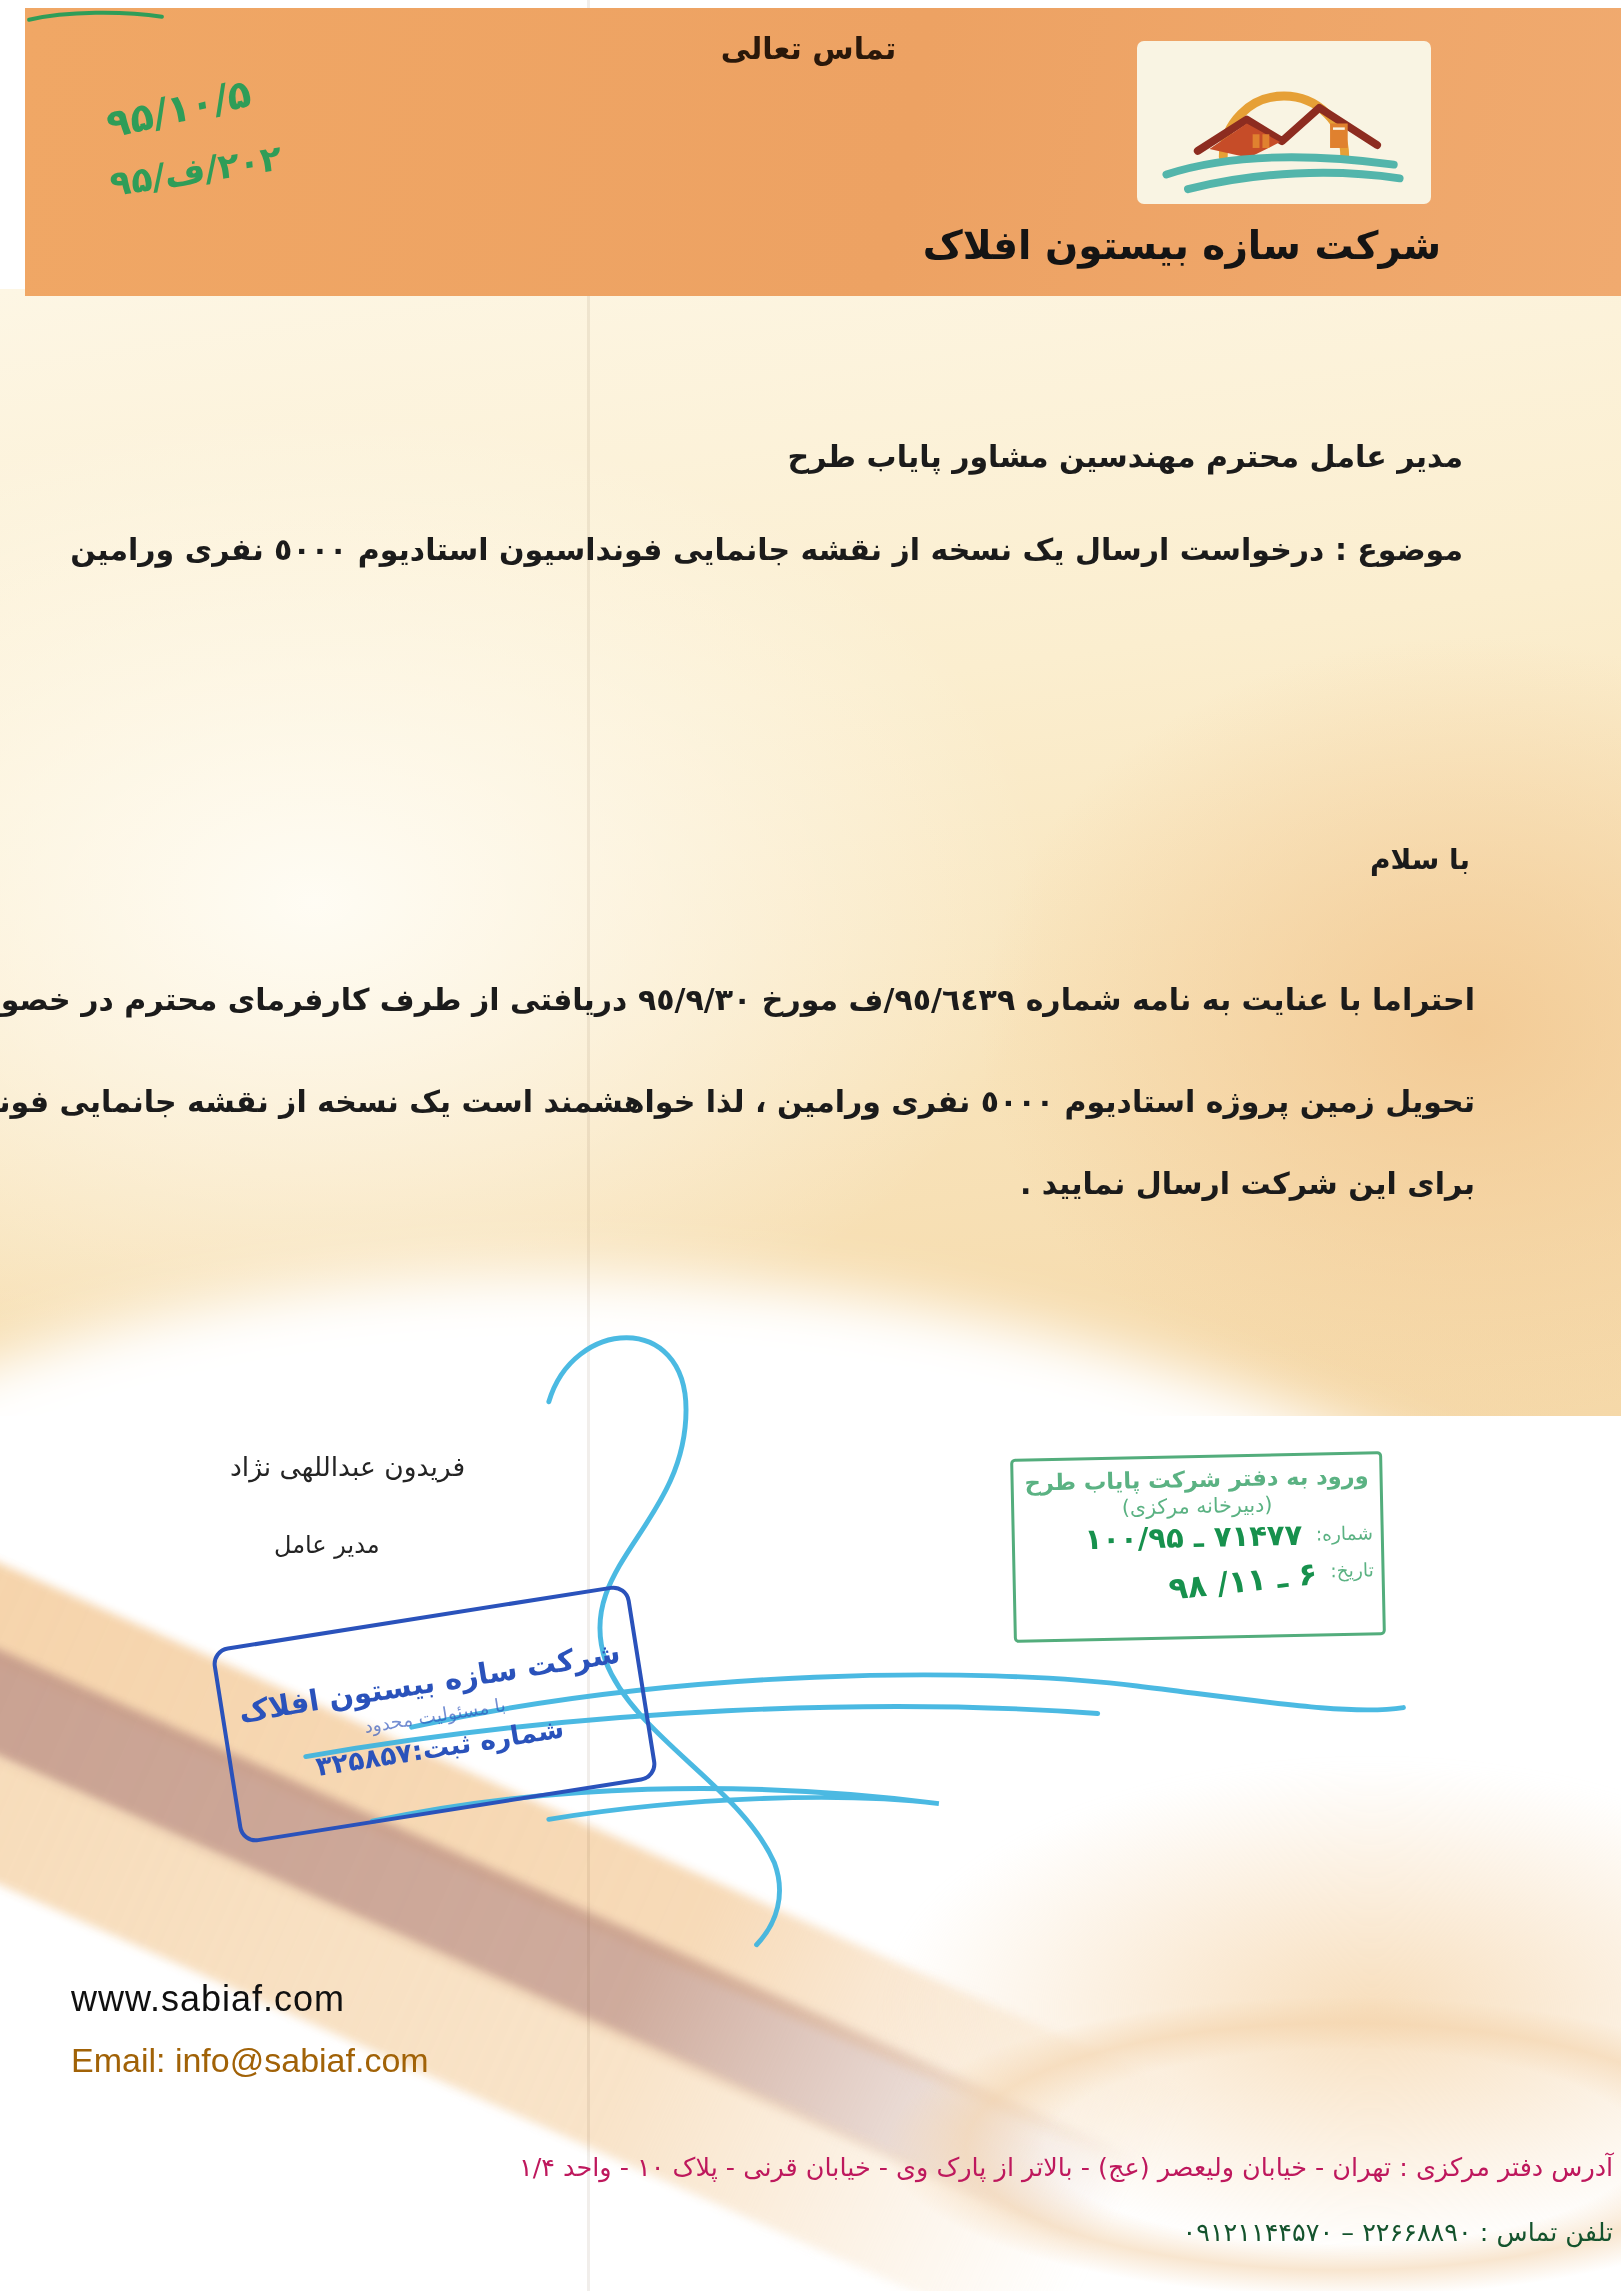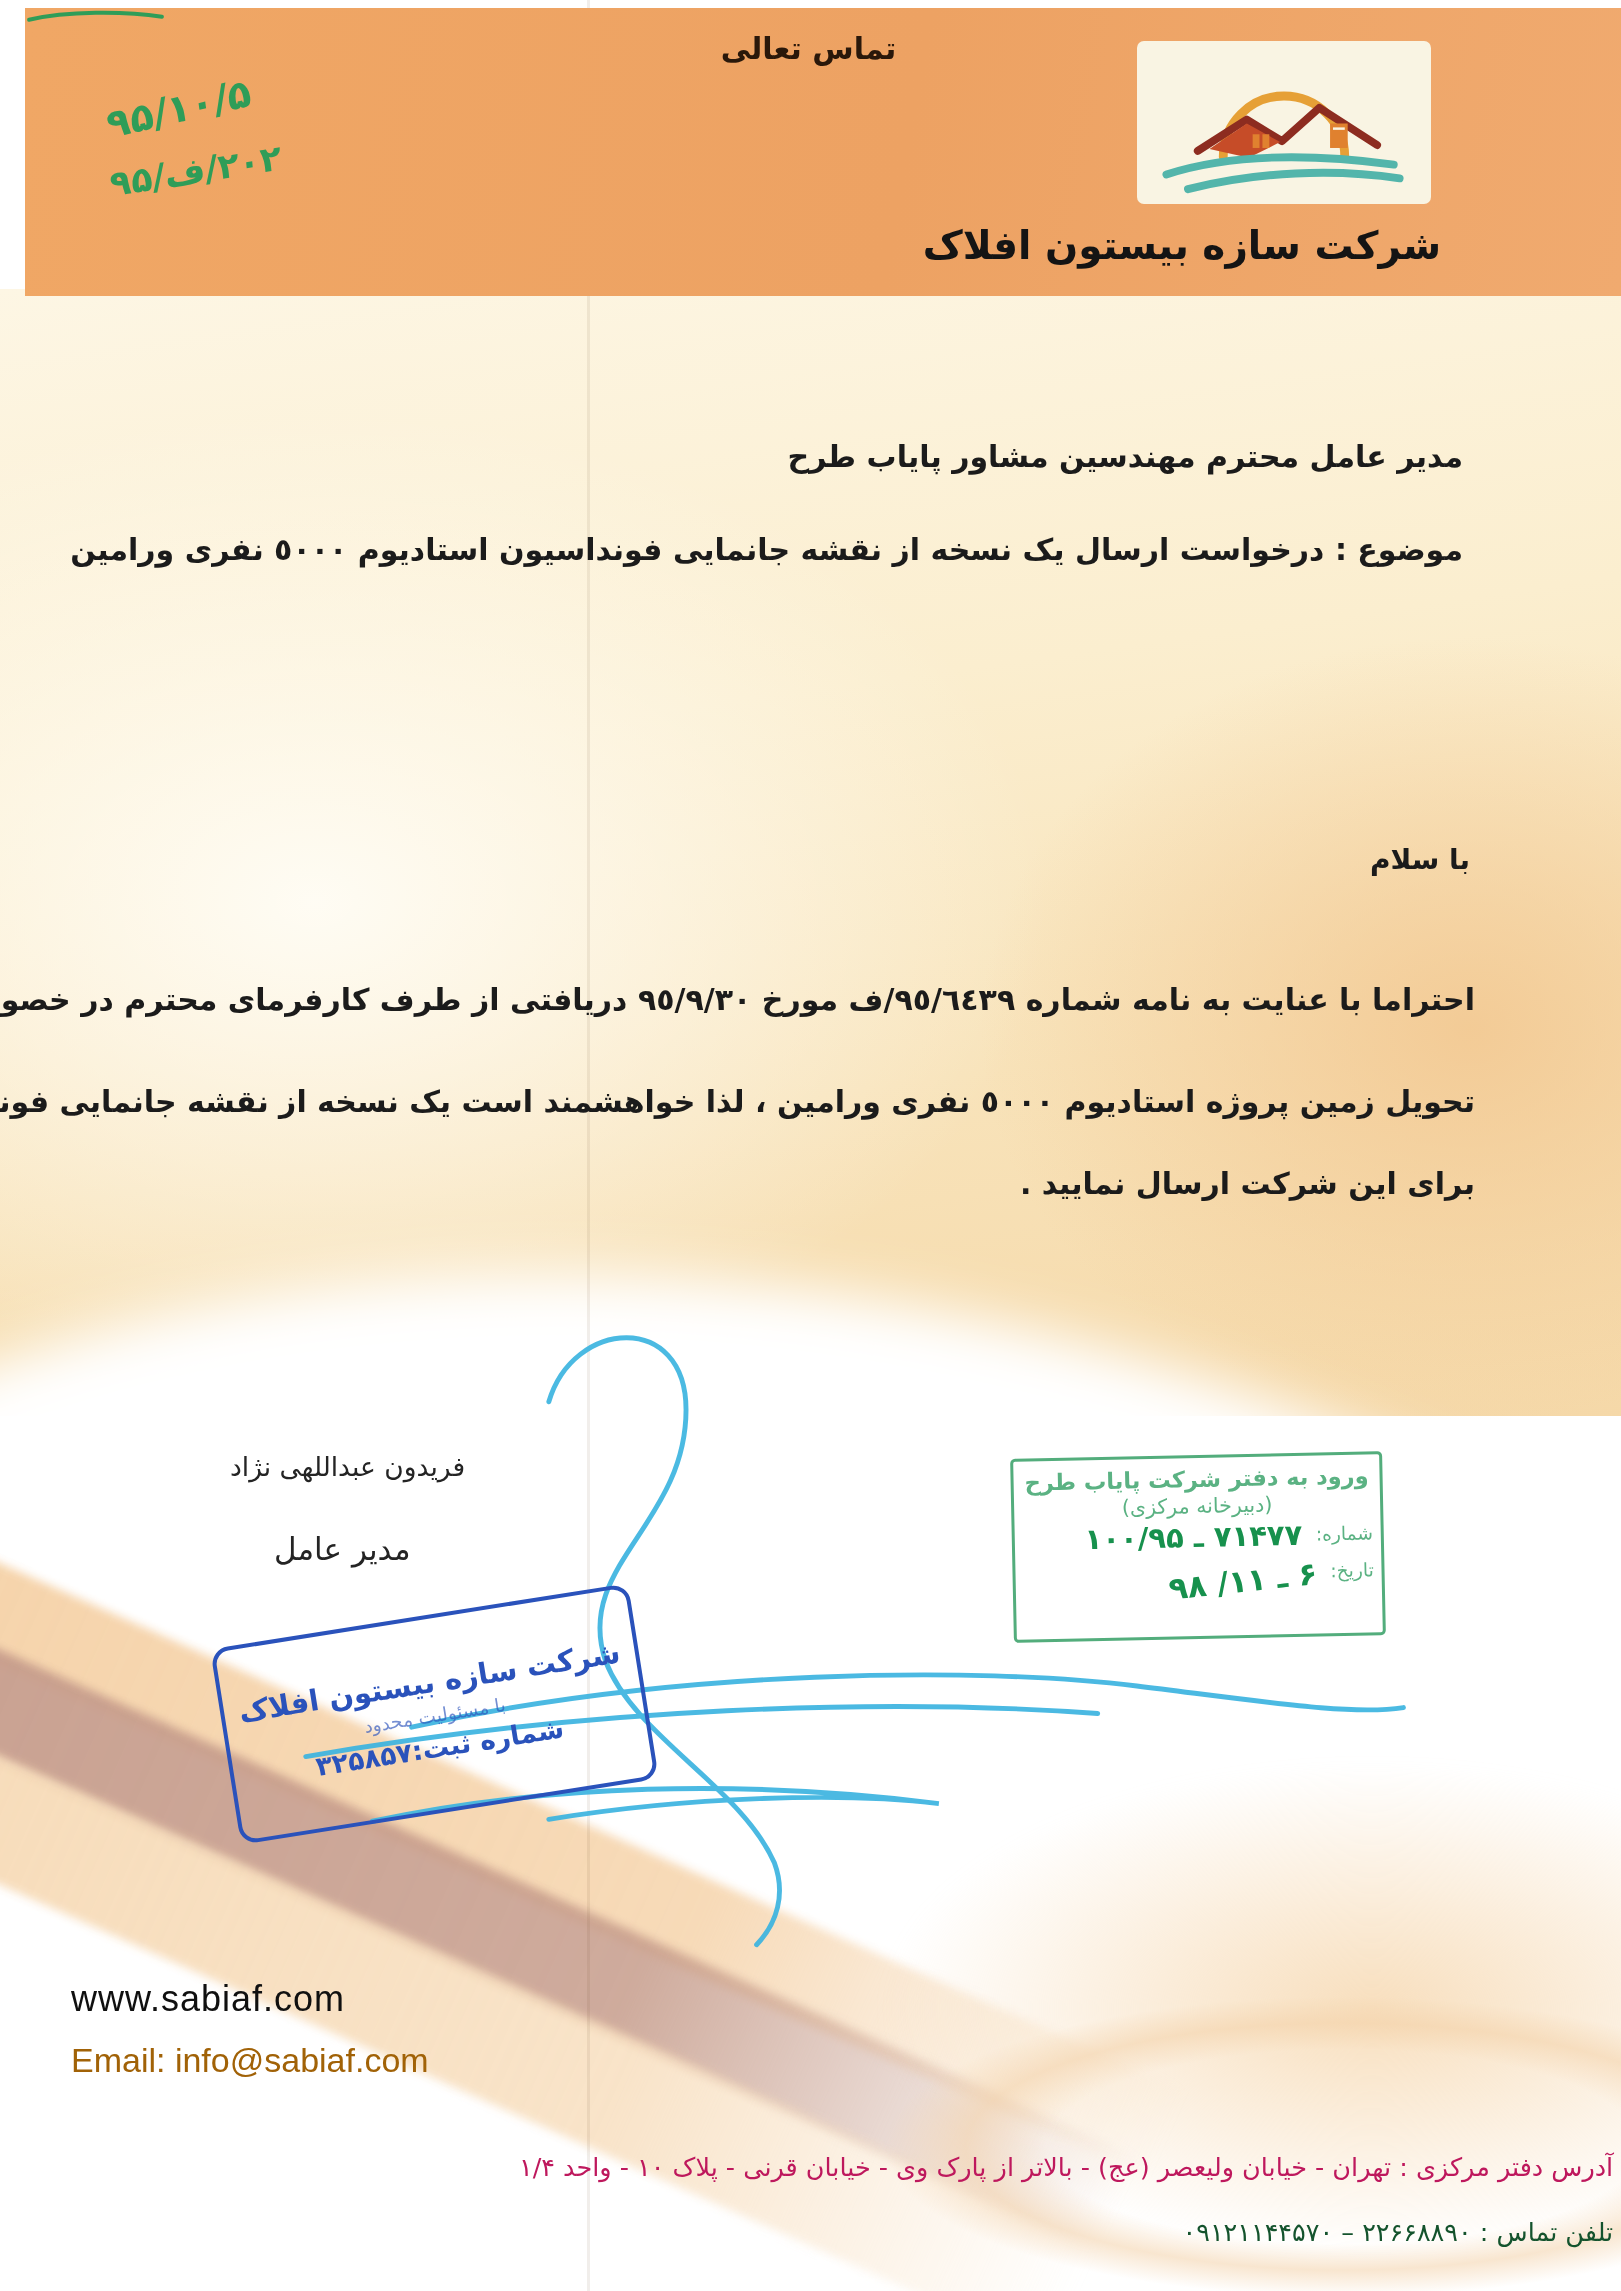--- a/index.html
+++ b/index.html
@@ -49,21 +49,21 @@
   .hw-att{left:114px;top:247px;}
   
   .rtl-line{position:absolute;direction:rtl;white-space:nowrap;color:#1b1b1b;}
   .recipient{right:158px;top:439px;font-size:30px;font-weight:bold;}
   .subject{right:158px;top:532px;font-size:30px;font-weight:bold;}
   .salutation{right:151px;top:843px;font-size:28px;font-weight:bold;}
   .para-1{right:146px;top:982px;font-size:30px;font-weight:bold;}
   .para-2{right:146px;top:1084px;font-size:30px;font-weight:bold;}
   .para-3{right:146px;top:1166px;font-size:30px;font-weight:bold;}
   .sig-name{left:230px;top:1451px;font-size:26.5px;color:#242424;}
-  .sig-title{left:274px;top:1531px;font-size:31px;color:#242424;}
+  .sig-title{left:274px;top:1531px;font-size:24px;color:#242424;}
   
   .signature-svg{position:absolute;left:0;top:0;}
   
   .stamp-green{position:absolute;left:1012px;top:1455px;width:372px;height:184px;
      border:3.9px solid #53ad7c;border-radius:4.9px;transform:rotate(-1.2deg);
      color:#5bb283;direction:rtl;text-align:center;padding-top:7.8px;box-sizing:border-box;}
   .stamp-green .l1{font-size:22.5px;font-weight:600;}
   .stamp-green .l2{font-size:20.6px;margin-top:2px;}
   .sg-row{display:flex;direction:rtl;align-items:center;padding:0 7.8px;margin-top:2px;}
   .sg-label{font-size:18.6px;flex:0 0 auto;}

